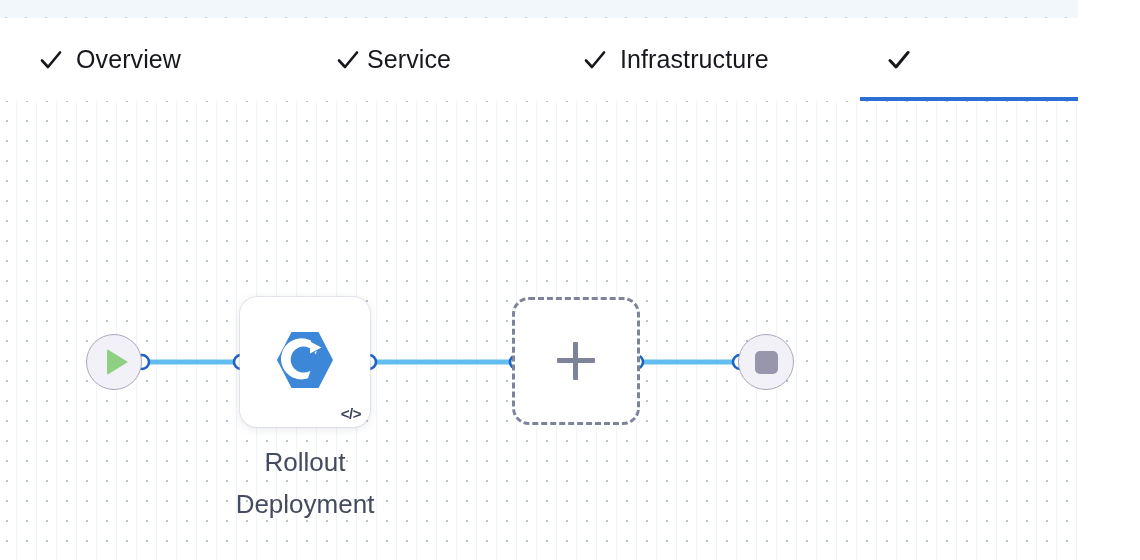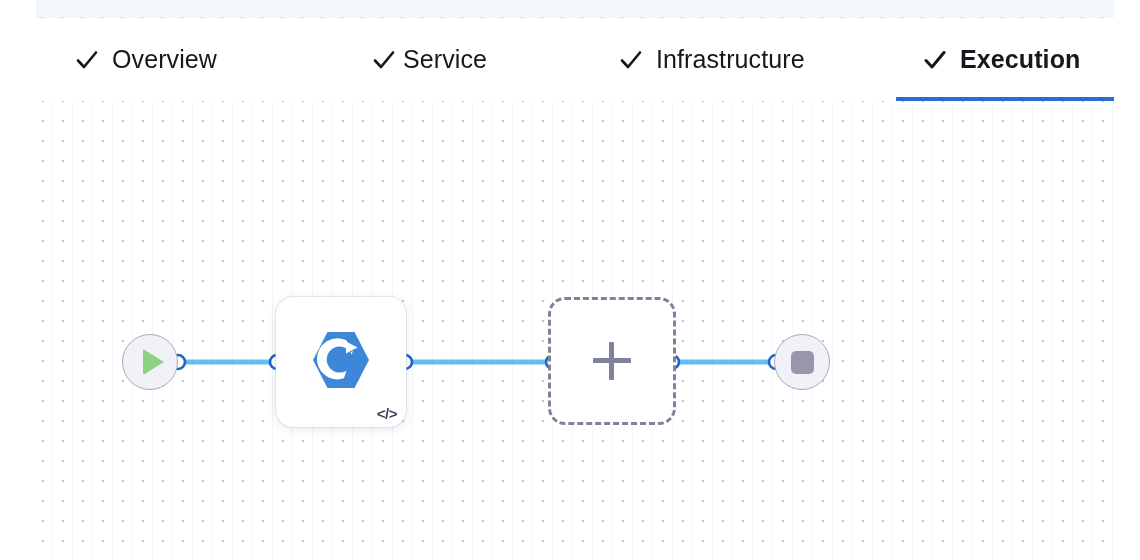--- a/index.html
+++ b/index.html
@@ -10,21 +10,20 @@
   body {
     font-family: "Liberation Sans", sans-serif;
     -webkit-font-smoothing: antialiased;
   }
   #screen {
     position: relative;
     width: 1078px;
     height: 560px;
     overflow: hidden;
     background: #ffffff;
-    margin-left: 36px;
   }
 
   
   .top-strip {
     position: absolute;
     left: 0;
     top: 0;
     width: 1140px;
     height: 18px;
     background-color: #f2f7fb;
@@ -258,21 +257,20 @@
       <span class="tlabel">Infrastructure</span>
 
     </div>
 
     <div class="tab active" id="tab-execution">
       <span class="check">
         <svg width="22" height="24" viewBox="0 0 22 24">
             <path d="M2 12.5 L8 19 L20 4.5" stroke="#16181d" stroke-width="3" fill="none" stroke-linecap="round" stroke-linejoin="round"></path>
           </svg>
       </span>
-      <span class="tlabel">Execution</span>
       <span class="underline"></span>
     </div>
 
   </div>
 
   <div class="canvas">
 
     <svg class="edges">
 
       <line x1="142" y1="261" x2="241" y2="261" stroke="#62bdf0" stroke-width="5"></line>
@@ -297,20 +295,22 @@
       <span class="rollout-icon">
         <svg width="60" height="58" viewBox="0 0 60 58">
           <path d="M16.5 1 H43.5 L58 29 L43.5 57 H16.5 L2 29 Z" fill="#3d87d8"></path>
           <path d="M38.5 20.5 A13 13 0 1 0 38.5 37.5 L38.5 45.5 A20.5 20.5 0 1 1 38.5 12.5 Z" fill="#ffffff" transform="rotate(18 30 29)"></path>
           <path d="M36 7.5 L49 15.5 L36 23.5 Z" fill="#3d87d8"></path>
           <path d="M35 10.5 L46.5 16.5 L35 22.5 Z" fill="#ffffff"></path>
         </svg>
       </span>
       <span class="code-glyph">&lt;/&gt;</span>
     </div>
+    <div class="nlabel" id="label-rollout">Rollout
+Deployment</div>
 
     <div class="node" id="node-addstep">
       <span class="plus"></span>
     </div>
 
     <div class="node terminal" id="node-end">
       <div class="stop-sq"></div>
     </div>
 
   </div>

